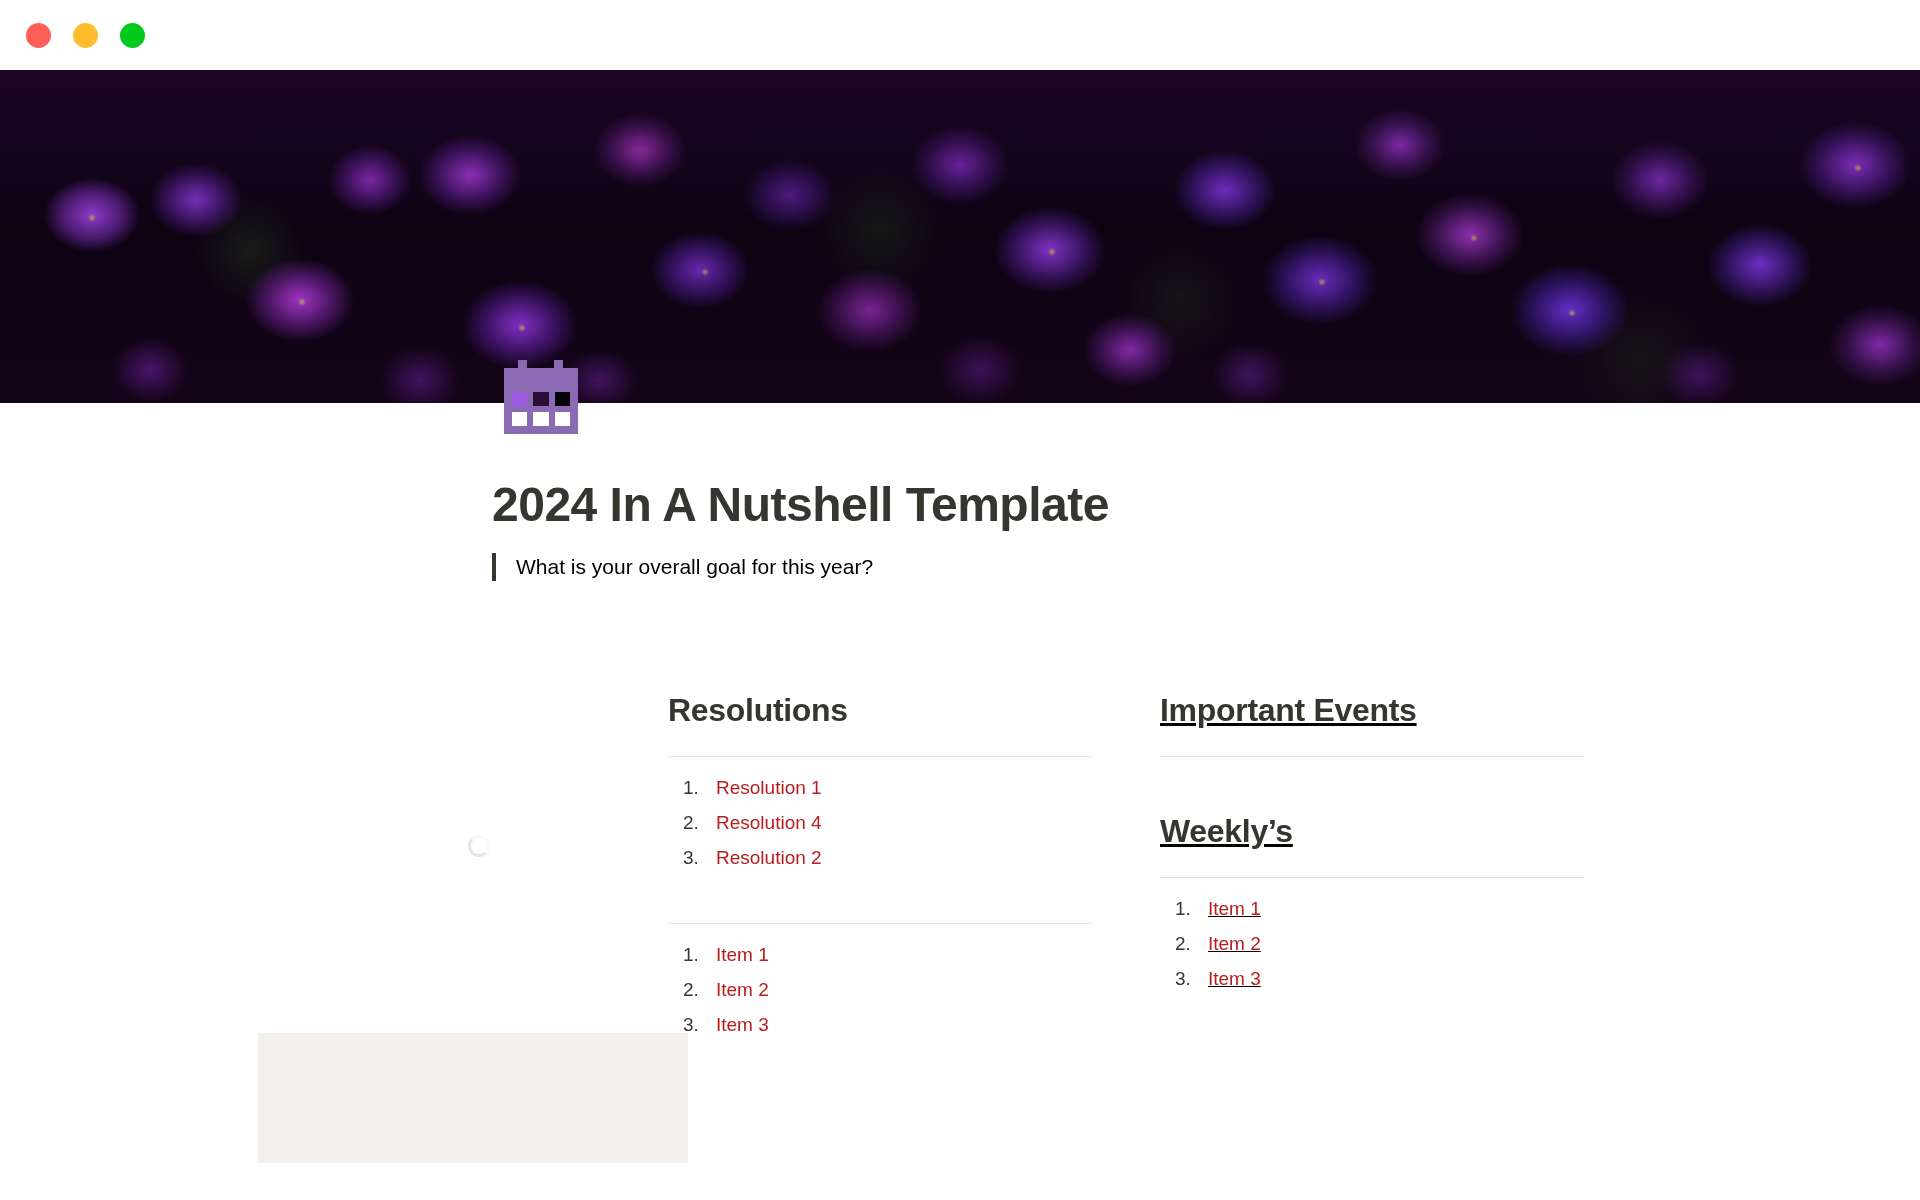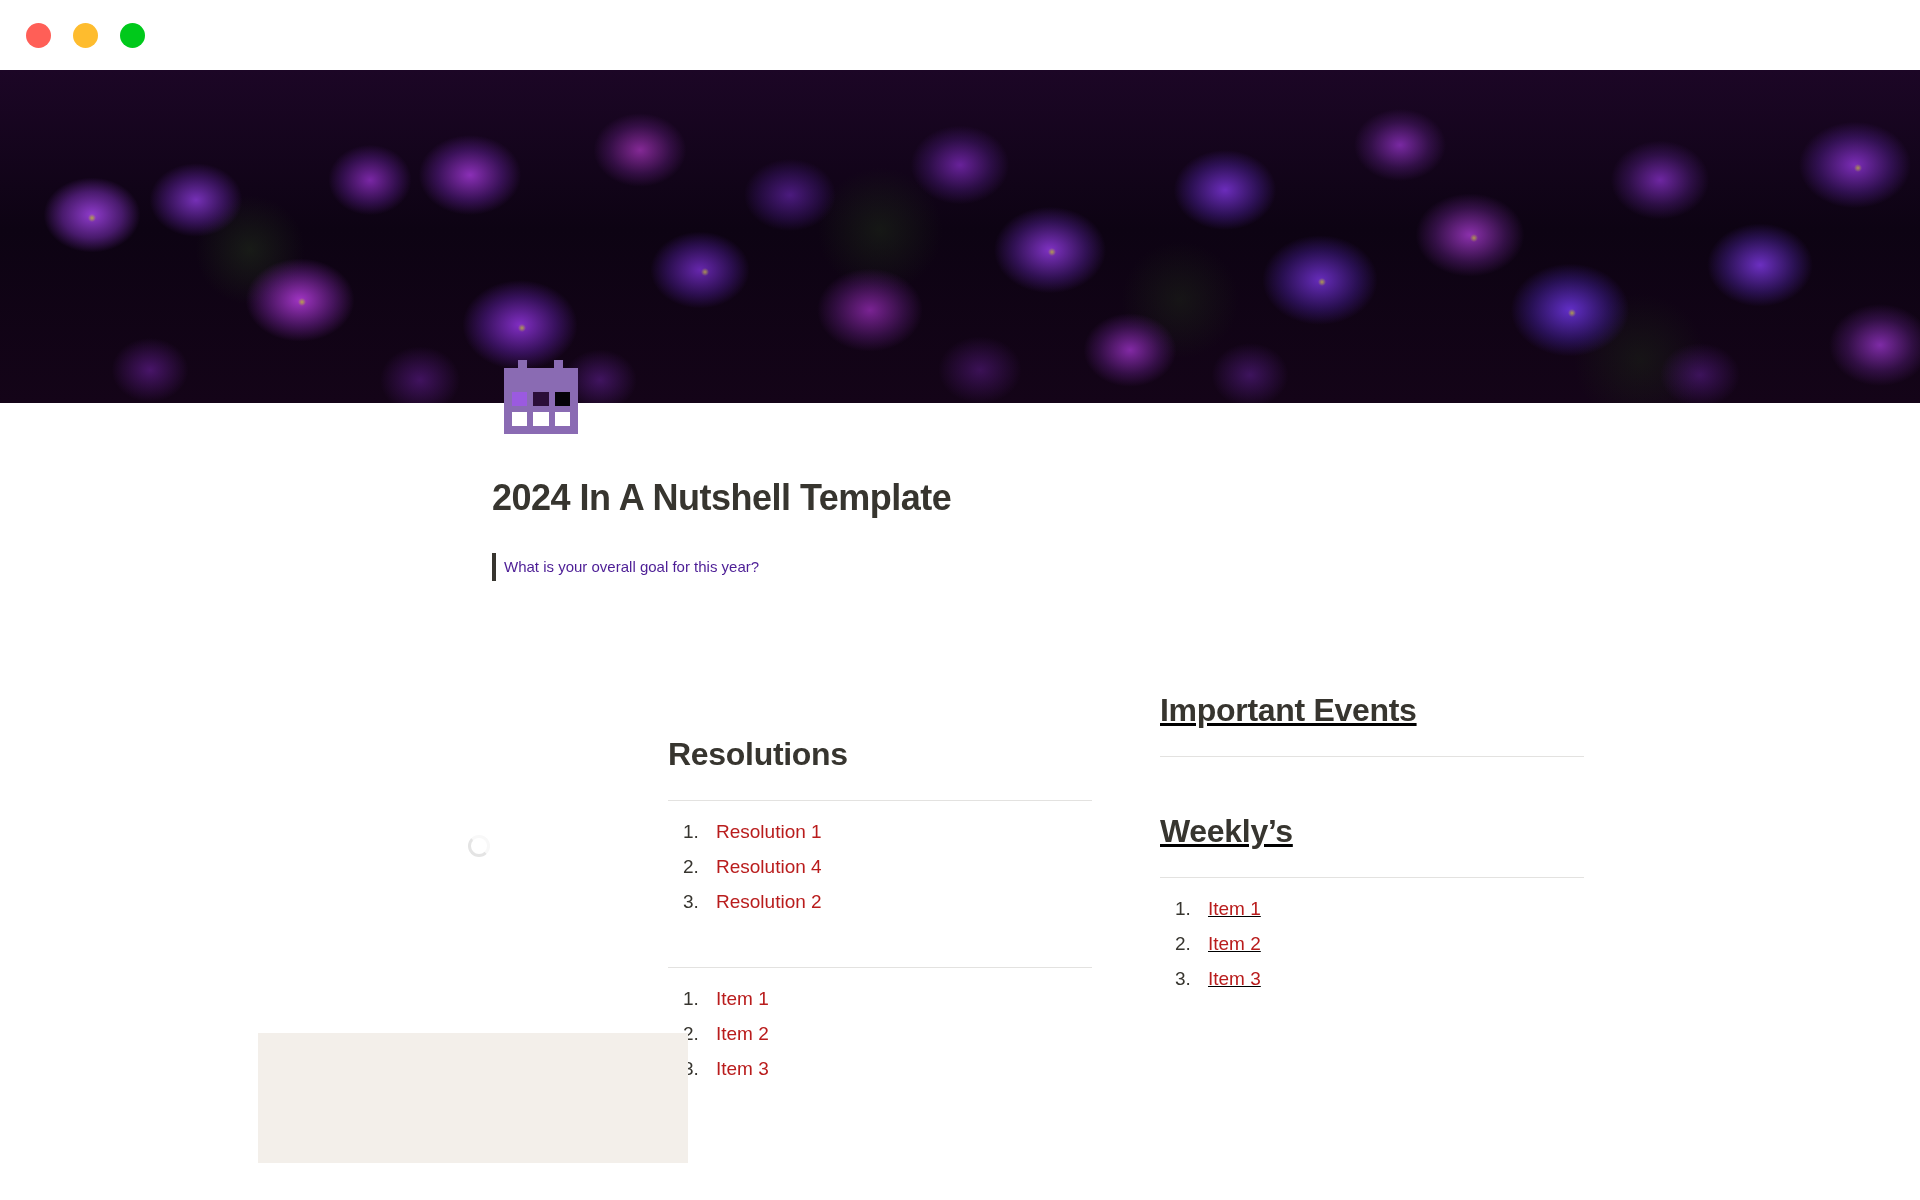--- a/index.html
+++ b/index.html
@@ -139,61 +139,61 @@
   .cal-cell { background: #ffffff; }
   .cal-cell.c1 { background: #9B5AE0; }
   .cal-cell.c2 { background: #2B0E38; }
   .cal-cell.c3 { background: #050308; }
 
   
   .page-title {
     position: absolute;
     left: 492px;
     top: 477px;
-    font-size: 36px;
+    font-size: 48px;
     font-weight: bold;
     color: #37352F;
     letter-spacing: -0.5px;
     white-space: nowrap;
   }
 
   .quote-block {
     position: absolute;
     left: 492px;
     top: 553px;
     display: flex;
     align-items: stretch;
   }
   .quote-bar {
     width: 4px;
     background: #37352F;
     flex: 0 0 auto;
   }
   .quote-text {
-    padding-left: 8px;
-    font-size: 15px;
-    color: #4c1d95;
+    padding-left: 20px;
+    font-size: 21px;
+    color: #000000;
     line-height: 28px;
     display: flex;
     align-items: center;
     white-space: nowrap;
   }
 
   
   .columns {
     position: absolute;
     left: 240px;
     top: 690px;
     width: 1440px;
     display: flex;
     gap: 0;
   }
   .col { flex: 0 0 auto; }
   .col-left   { width: 428px; position: relative; height: 430px; }
-  .col-mid    { width: 492px; margin-top: 44px; }
+  .col-mid    { width: 492px; }
   .col-right  { width: 492px; text-decoration: underline; }
 
   .spinner {
     position: absolute;
     left: 228px;
     top: 145px;
     width: 22px;
     height: 22px;
     border: 3px solid #E4E4E4;
     border-top-color: #F8F8F8;

